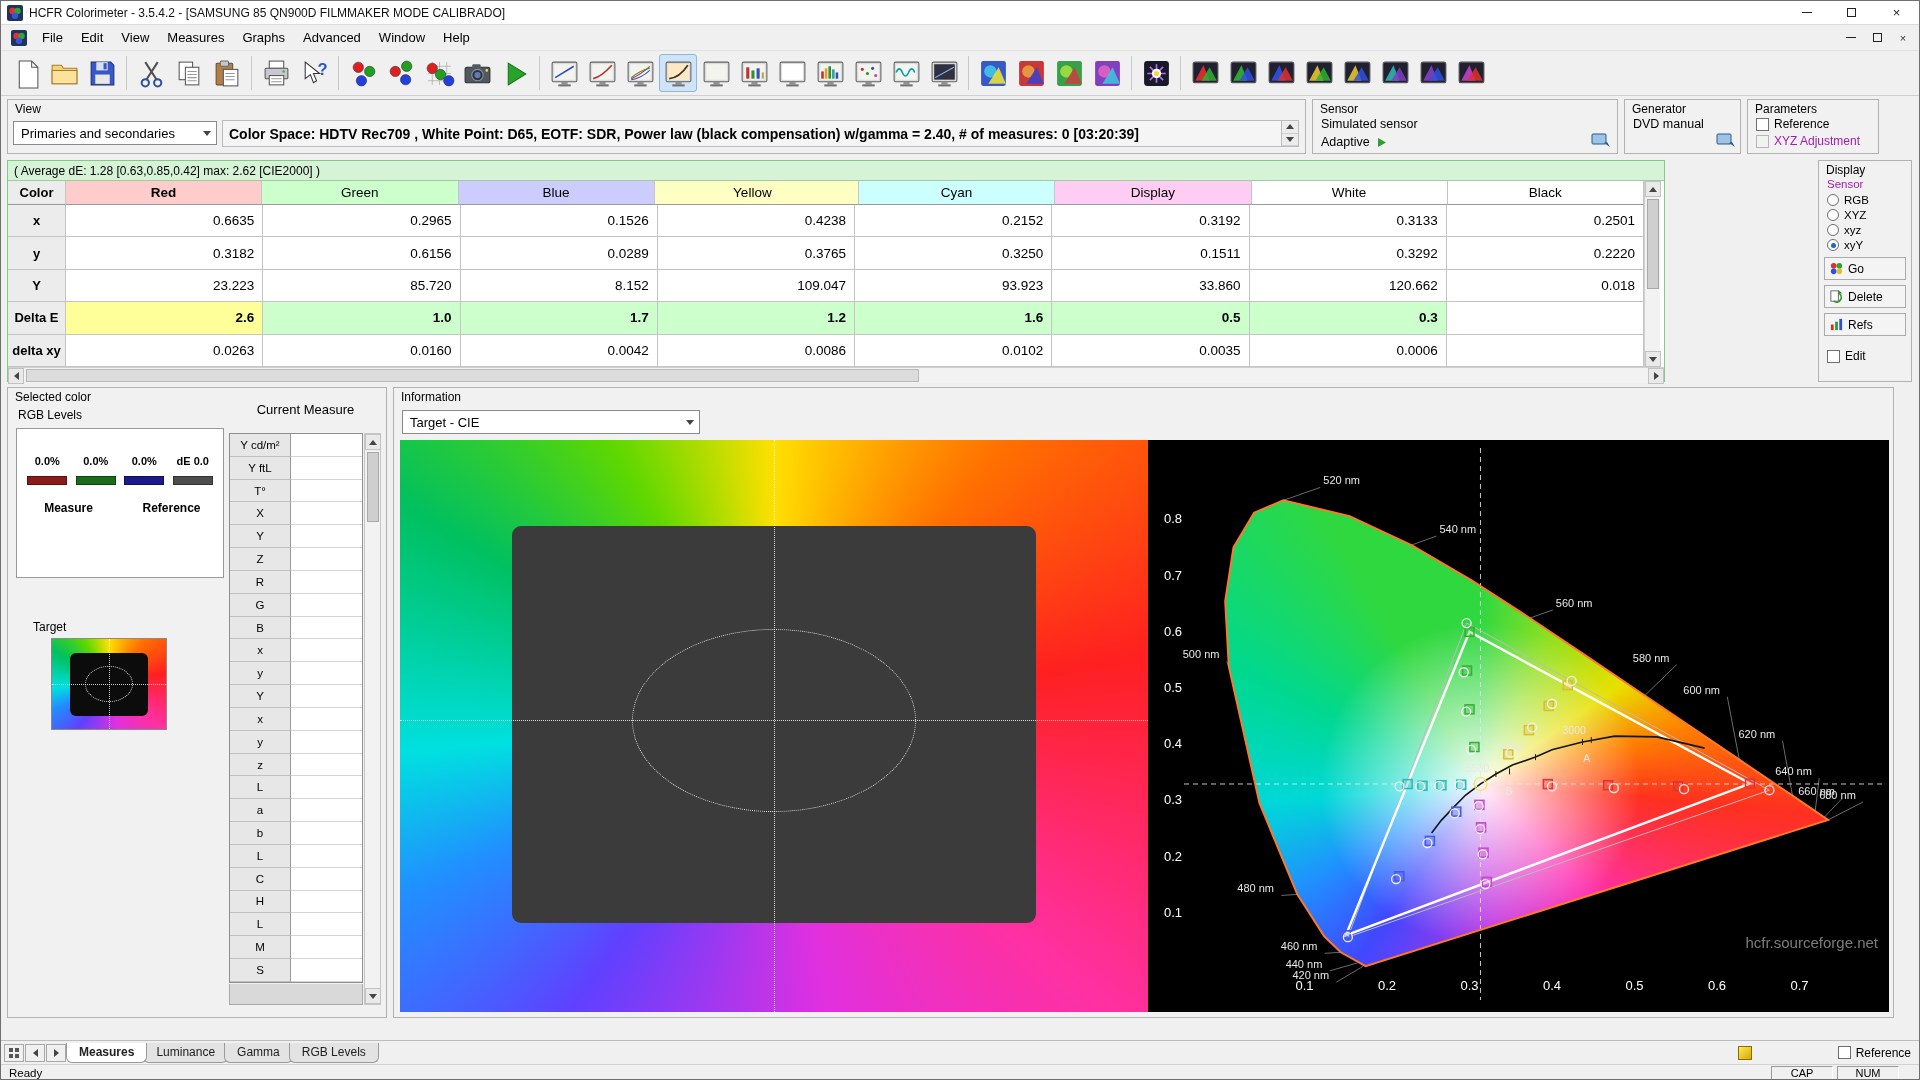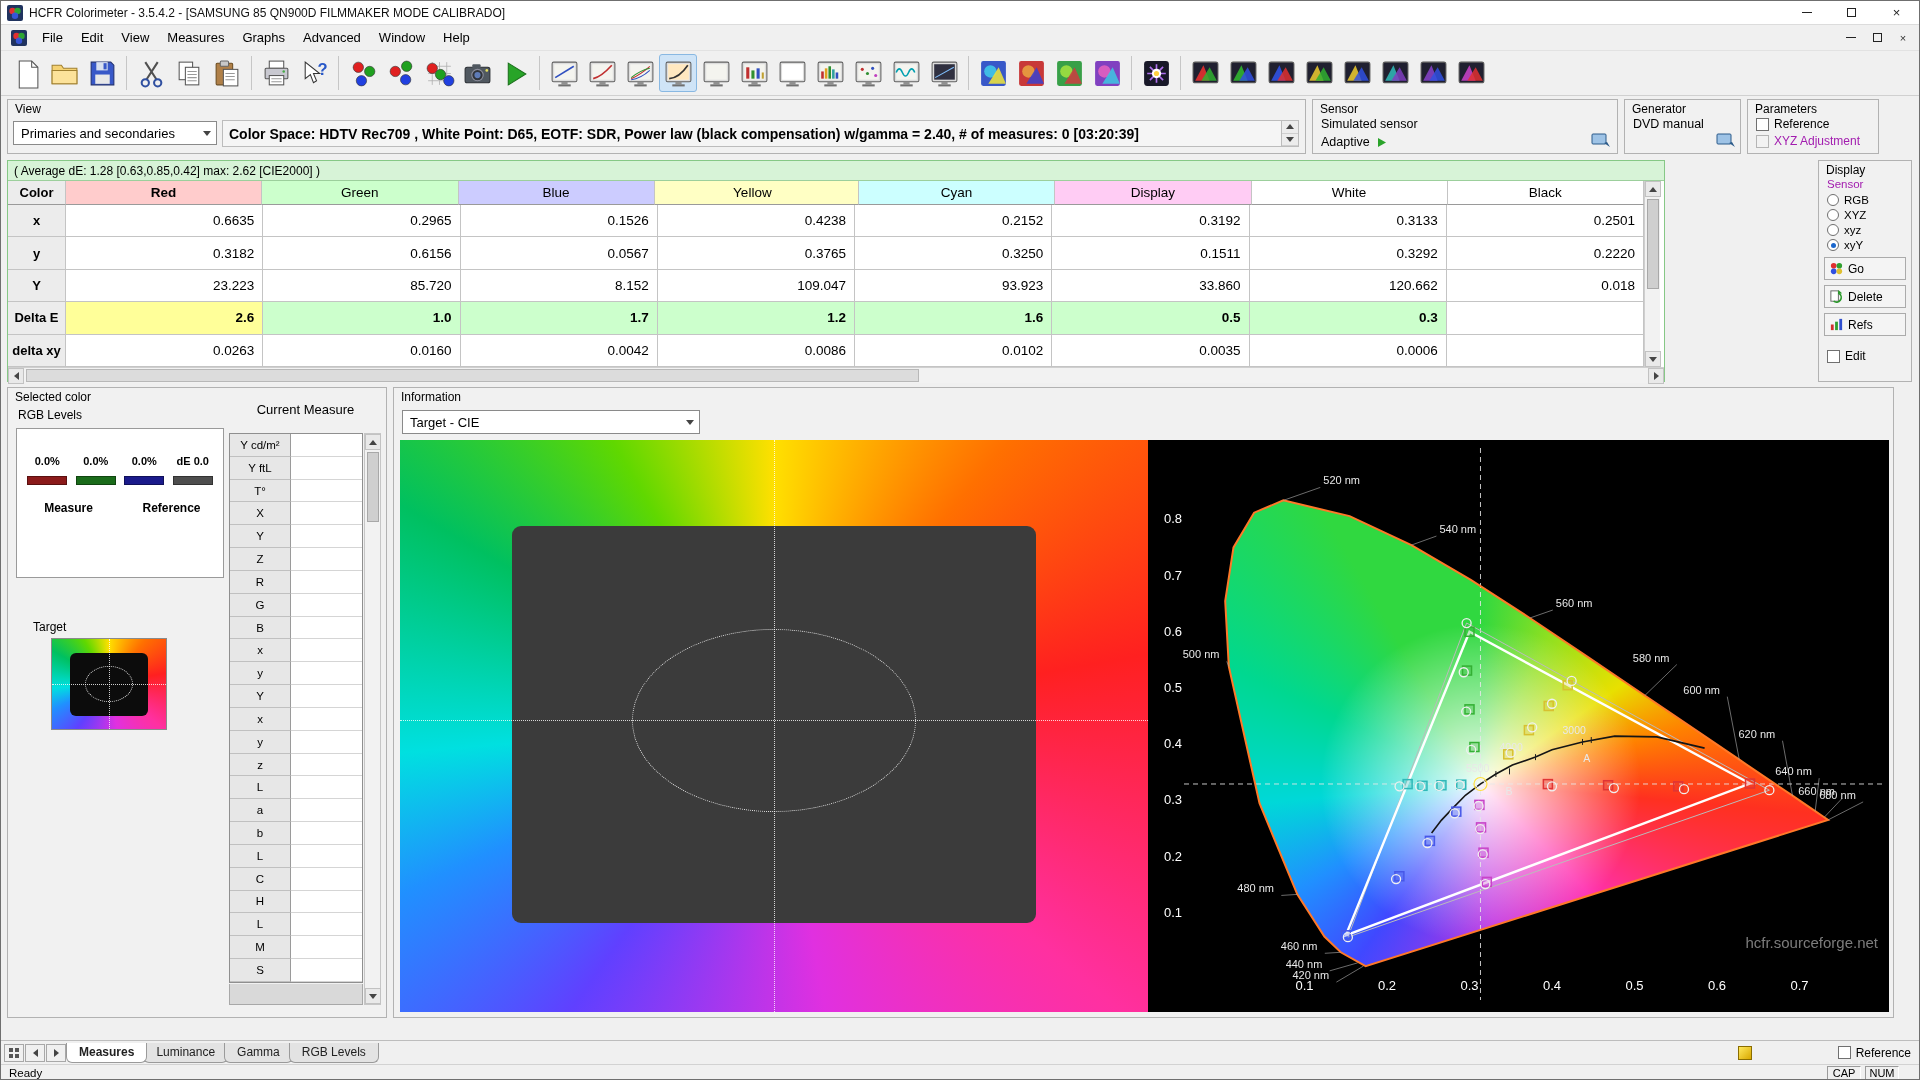--- a/index.html
+++ b/index.html
@@ -110,21 +110,21 @@
 #tabstrip{position:absolute;left:0;top:1039px;width:1920px;height:24px;background:#f0f0f0;border-top:1px solid #bdbdbd;display:flex;align-items:center;padding-left:3px;}
 .ts-btn{width:20px;height:18px;background:#f0f0f0;border:1px solid #a8a8a8;display:flex;align-items:center;justify-content:center;margin-right:1px;}
 .ts-tab{padding:2px 12px 3px 12px;font-size:12px;background:#e3e3e3;border:1px solid #9a9a9a;border-top:none;border-radius:0 0 6px 6px;margin-left:-4px;color:#222;}
 .ts-tab.active{background:#fff;font-weight:bold;z-index:2;position:relative;}
 .ts-fill{flex:1;}
 #note-icon{width:14px;height:14px;background:linear-gradient(135deg,#ffe95e,#d8a800);border:1px solid #8a6d00;margin-right:86px;}
 #ts-ref{display:flex;align-items:center;gap:5px;font-size:12px;margin-right:10px;}
 
 #statusbar{position:absolute;left:0;top:1063px;width:1920px;height:17px;background:#f0f0f0;border-top:1px solid #d2d2d2;display:flex;align-items:center;font-size:11.5px;}
 #statusbar .st-text{padding-left:8px;flex:1;}
-.st-ind{width:34px;height:14px;border:1px solid;border-color:#9a9a9a #ffffff #ffffff #9a9a9a;display:flex;align-items:center;justify-content:center;margin-right:4px;font-size:11px;text-align:right;}
+.st-ind{width:62px;height:14px;border:1px solid;border-color:#9a9a9a #ffffff #ffffff #9a9a9a;display:flex;align-items:center;justify-content:center;margin-right:4px;font-size:11px;text-align:right;}
 #st-end{width:18px;}
 </style>
 </head>
 <body>
 
 <div id="titlebar">
   <span class="app-icon">
     <svg viewBox="0 0 16 16">
         <rect width="16" height="16" rx="2" fill="#20335f"></rect>
         <circle cx="5.5" cy="6" r="3.2" fill="#e03030"></circle>
@@ -589,21 +589,21 @@
         <div class="t-cell t-val">0.4238</div>
         <div class="t-cell t-val">0.2152</div>
         <div class="t-cell t-val">0.3192</div>
         <div class="t-cell t-val">0.3133</div>
         <div class="t-cell t-val">0.2501</div>
       </div>
       <div class="t-row">
         <div class="t-cell t-lab">y</div>
         <div class="t-cell t-val">0.3182</div>
         <div class="t-cell t-val">0.6156</div>
-        <div class="t-cell t-val">0.0567</div>
+        <div class="t-cell t-val">0.0289</div>
         <div class="t-cell t-val">0.3765</div>
         <div class="t-cell t-val">0.3250</div>
         <div class="t-cell t-val">0.1511</div>
         <div class="t-cell t-val">0.3292</div>
         <div class="t-cell t-val">0.2220</div>
       </div>
       <div class="t-row">
         <div class="t-cell t-lab">Y</div>
         <div class="t-cell t-val">23.223</div>
         <div class="t-cell t-val">85.720</div>

